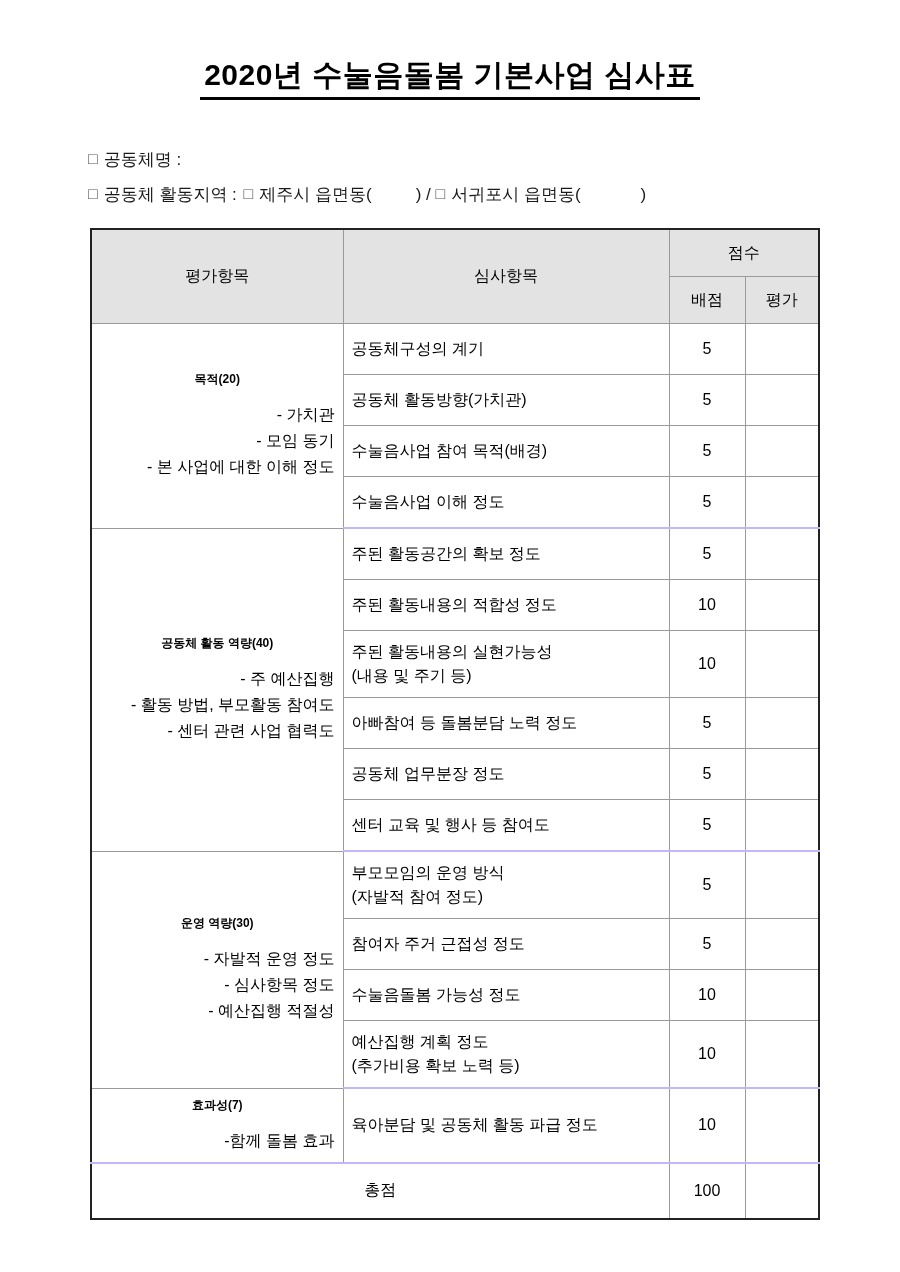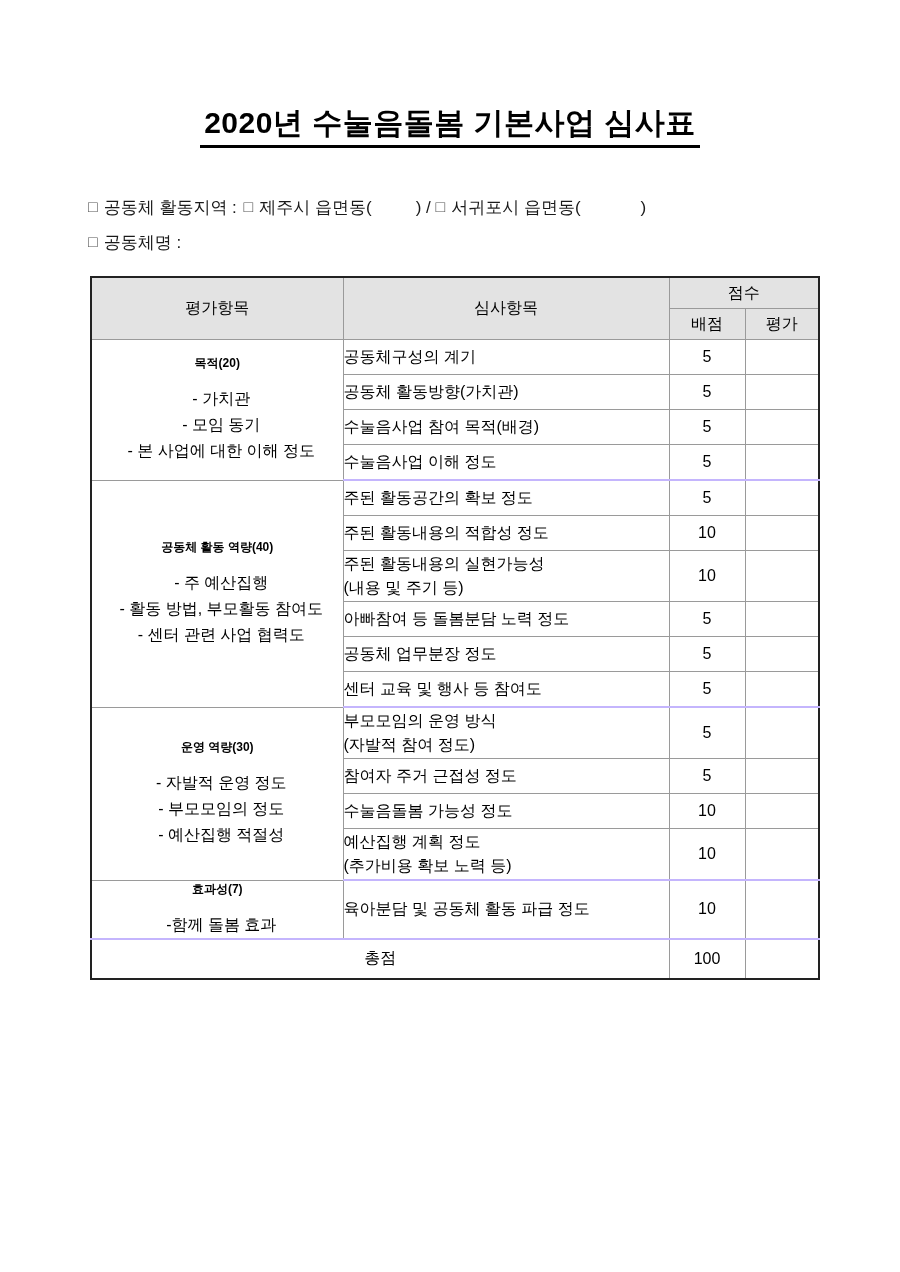--- a/index.html
+++ b/index.html
@@ -20,21 +20,21 @@
     width: 900px;
     height: 1272px;
     box-sizing: border-box;
     padding: 0;
     position: relative;
   }
 
   
   .title-wrap {
     text-align: center;
-    padding-top: 105px;
+    padding-top: 57px;
   }
   .doc-title {
     display: inline-block;
     font-size: 30px;
     font-weight: bold;
     letter-spacing: 0.5px;
     border-bottom: 3px solid #000;
     padding: 0 4px 4px 4px;
     line-height: 1.2;
   }
@@ -67,21 +67,21 @@
     width: 728px;
   }
   table.sheet {
     border-collapse: collapse;
     width: 728px;
     table-layout: fixed;
     font-size: 16px;
   }
   table.sheet td, table.sheet th {
     border: 1px solid #9a9a9a;
-    padding: 0;
+    padding: 8px;
     vertical-align: middle;
     font-weight: normal;
   }
   
   table.sheet {
     border: 2px solid #222;
   }
   .hd {
     background: #e3e3e3;
     text-align: center;
@@ -102,21 +102,21 @@
     padding: 10px 10px 12px 10px;
     border-right: 1px solid #6e6e6e;
   }
   .cat-title {
     font-weight: bold;
     font-size: 12px;
     display: block;
     margin-bottom: 14px;
   }
   .cat-list {
-    text-align: center;
+    text-align: right;
     font-size: 16px;
     line-height: 26px;
     padding-left: 8px;
   }
   .cat-list div { white-space: nowrap; }
 
   td.item {
     text-align: left;
     padding: 7px 0 7px 10px;
     font-size: 16px;
@@ -157,28 +157,28 @@
 
 <div class="page">
 
   <div class="title-wrap">
     <span class="doc-title">2020년 수눌음돌봄 기본사업 심사표</span>
   </div>
 
   <div class="meta-block">
 
     <div class="meta-line">
+      <span class="cb">□</span><span class="meta-seg">공동체명 :</span>
+    </div>
+
+    <div class="meta-line">
       <span class="cb">□</span><span class="meta-seg">공동체 활동지역 :</span>
       <span class="cb">□</span><span class="meta-seg">제주시 읍면동(</span><span class="gap-sm"></span><span>)</span>
       <span>/</span>
       <span class="cb">□</span><span class="meta-seg">서귀포시 읍면동(</span><span class="gap-lg"></span><span>)</span>
-    </div>
-
-    <div class="meta-line">
-      <span class="cb">□</span><span class="meta-seg">공동체명 :</span>
     </div>
 
 
   </div>
 
   <div class="tbl-wrap">
     <table class="sheet">
       <colgroup>
         <col class="col-cat">
           <col class="col-item">
@@ -282,21 +282,21 @@
               <div>센터 교육 및 행사 등 참여도</div>
             </td>
             <td class="score">5</td>
             <td class="eval"></td>
           </tr>
           <tr>
             <td class="cat" rowspan="4">
               <span class="cat-title">운영 역량(30)</span>
               <div class="cat-list">
                 <div>- 자발적 운영 정도</div>
-                <div>- 부모모임의 정도</div>
+                <div>- 심사항목 정도</div>
                 <div>- 예산집행 적절성</div>
               </div>
             </td>
             <td class="item two-line">
               <div>부모모임의 운영 방식</div>
               <div>(자발적 참여 정도)</div>
             </td>
             <td class="score">5</td>
             <td class="eval"></td>
           </tr>

